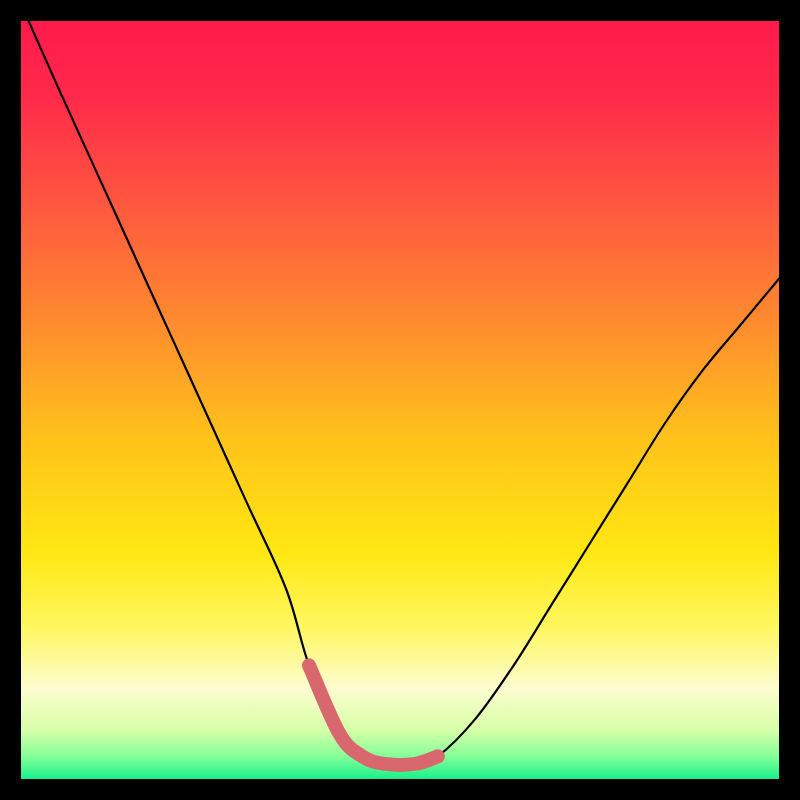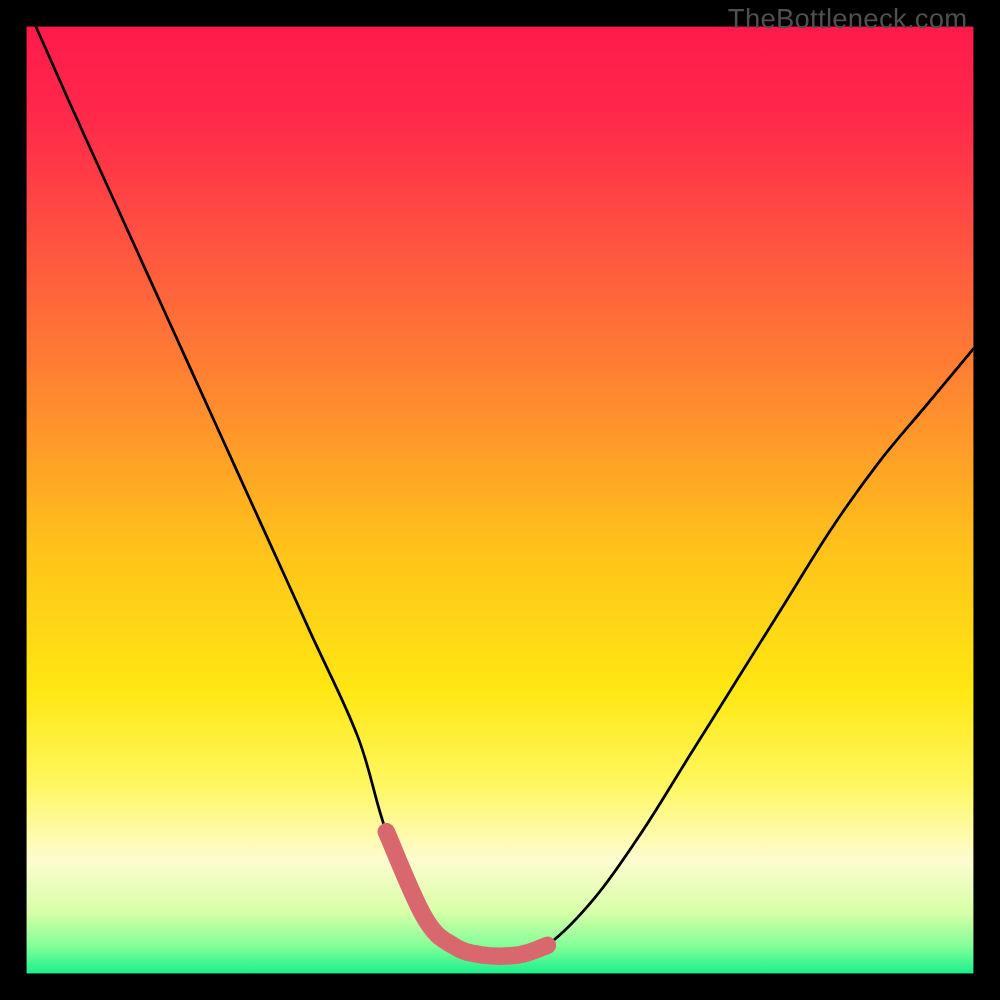--- a/index.html
+++ b/index.html
@@ -71,14 +71,13 @@
       </defs>
       <rect x="0" y="0" width="100" height="100" fill="url(#bg)"></rect>
     </svg>
 
     <svg class="curve" viewBox="0 0 100 100" preserveAspectRatio="none">
       <path id="main-curve" fill="none" stroke-width="0.35" stroke-linecap="round" stroke-linejoin="round" vector-effect="non-scaling-stroke" d="M 1 0 C 1.72 1.6199999999999999, 3.38 5.4, 5 9 C 6.62 12.6, 8.2 16.04, 10 20 C 11.8 23.96, 13.2 27.04, 15 31 C 16.8 34.96, 18.2 38.040000000000006, 20 42.00000000000001 C 21.8 45.96000000000001, 23.2 49.04, 25 53 C 26.8 56.96, 28.2 60.04, 30 64 C 31.8 67.96, 33.56 71.22, 35 75 C 36.44 78.78, 36.74 81.58, 38 85 C 39.26 88.42, 40.74 91.84, 42 94 C 43.26 96.16, 43.92 96.28, 45 97 C 46.08 97.72, 46.74 97.82, 48 98 C 49.26 98.18, 50.74 98.18, 52 98 C 53.26 97.82, 53.56000000000001 98.08, 55.00000000000001 97 C 56.440000000000005 95.92, 58.2 94.16, 60 92 C 61.8 89.84, 63.2 87.7, 65 85 C 66.8 82.3, 68.2 79.88, 70 77 C 71.8 74.12, 73.2 71.88, 75 69 C 76.8 66.12, 78.2 63.88, 80 61 C 81.8 58.12, 83.2 55.7, 85 53 C 86.8 50.3, 88.2 48.34, 90 46 C 91.8 43.66, 93.2 42.16, 95 40 C 96.8 37.84, 99.1 35.08, 100 34" stroke="#000000" style="stroke-width: 2.2px;"></path>
       <path id="highlight-curve" fill="none" stroke-width="2.0" stroke-linecap="round" stroke-linejoin="round" vector-effect="non-scaling-stroke" d="M 38 85 C 38.72 86.62, 40.74 91.84, 42 94 C 43.26 96.16, 43.92 96.28, 45 97 C 46.08 97.72, 46.74 97.82, 48 98 C 49.26 98.18, 50.74 98.18, 52 98 C 53.26 97.82, 54.46000000000001 97.18, 55.00000000000001 97" stroke="#d9686e" style="stroke-width: 14px;"></path>
     </svg>
   </div>
 
-  <div class="watermark">TheBottleneck.com</div>
 </div>
 
 </body></html>

